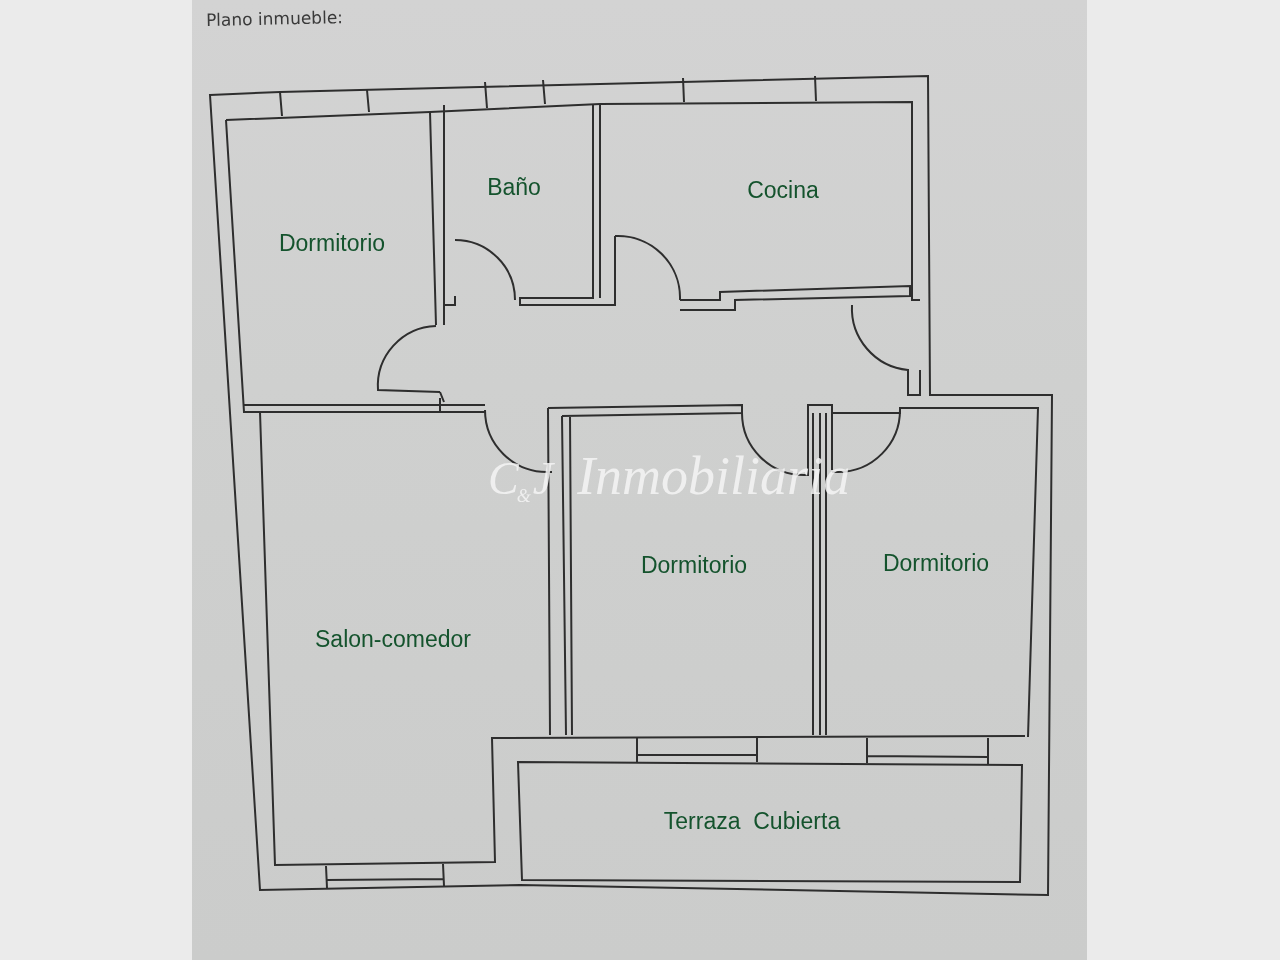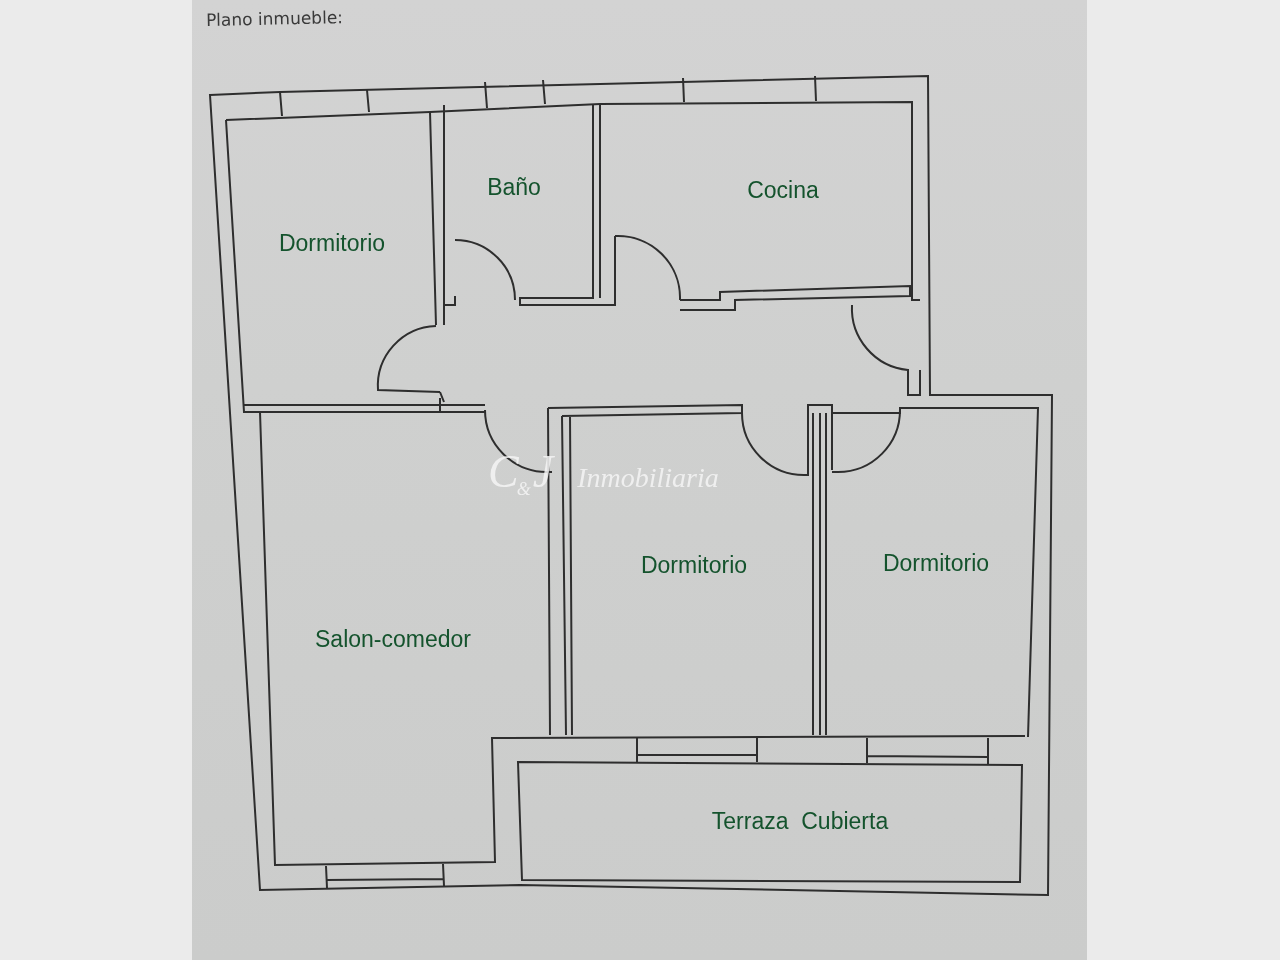--- a/index.html
+++ b/index.html
@@ -24,21 +24,21 @@
     position: absolute; font-size: 23px; color: #14532d;
     white-space: nowrap; transform: translate(-50%, -50%);
   }
   .watermark {
     position: absolute; left: 488px; top: 445px;
     font-family: "Liberation Serif", serif; font-style: italic;
     color: rgba(245,245,245,0.85); white-space: nowrap;
   }
   .wm-logo { font-size: 46px; letter-spacing: -4px; }
   .wm-amp { font-size: 18px; vertical-align: -8px; margin: 0 2px; }
-  .wm-text { font-size: 28px; margin-left: 28px; }
+  .wm-text { font-size: 54px; margin-left: 28px; }
 </style>
 </head>
 <body>
 
 <div class="photo"></div>
 
 <div class="page-heading">Plano inmueble:</div>
 
 <svg class="plan" width="1280" height="960" viewBox="0 0 1280 960" fill="none" stroke="#2e2e2e" stroke-width="2">
 
@@ -81,17 +81,17 @@
   <path d="M637,738 L637,762 M757,738 L757,762 M637,755 L757,755"></path>
   <path d="M867,738 L867,763 M988,738 L988,764 M867,756 L988,757"></path>
 </svg>
 
 <div class="room-label" style="left:332px;top:243px;">Dormitorio</div>
 <div class="room-label" style="left:514px;top:187px;">Baño</div>
 <div class="room-label" style="left:767px;top:190px;margin-left:16px;">Cocina</div>
 <div class="room-label" style="left:393px;top:600px;margin-top:39px;">Salon-comedor</div>
 <div class="room-label" style="left:694px;top:565px;">Dormitorio</div>
 <div class="room-label" style="left:936px;top:563px;">Dormitorio</div>
-<div class="room-label" style="left:752px;top:821px;white-space:pre;margin-left:48px;">Terraza  Cubierta</div>
+<div class="room-label" style="left:752px;top:821px;white-space:pre;">Terraza  Cubierta</div>
 
 <div class="watermark">
   <span class="wm-logo">C</span><span class="wm-amp">&amp;</span><span class="wm-logo">J</span><span class="wm-text">Inmobiliaria</span>
 </div>
 
 </body></html>

